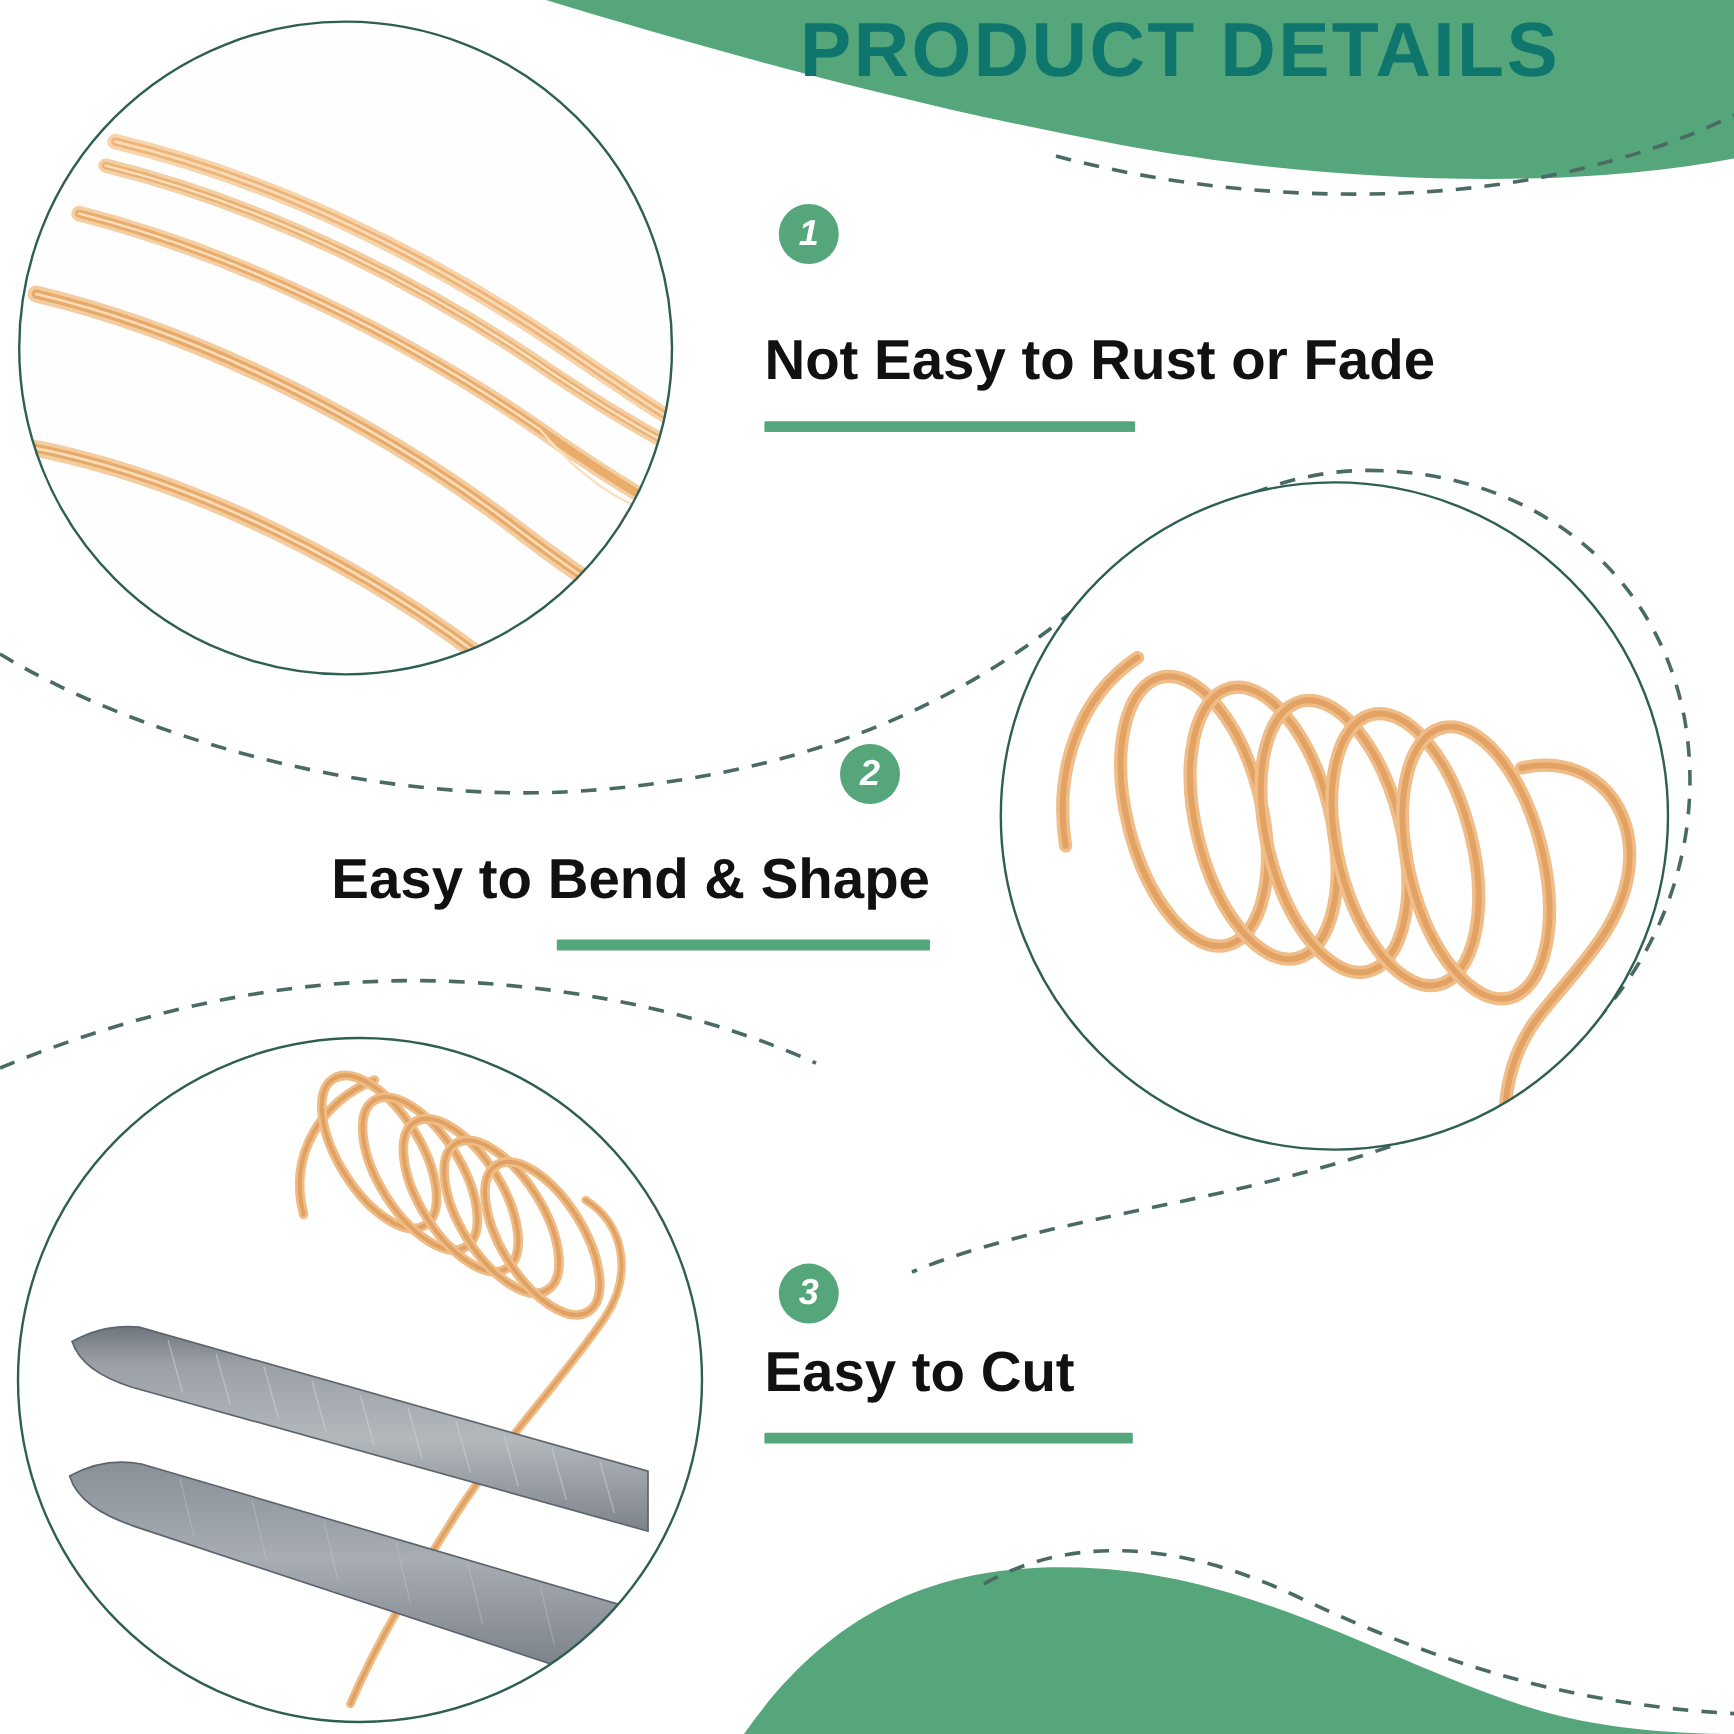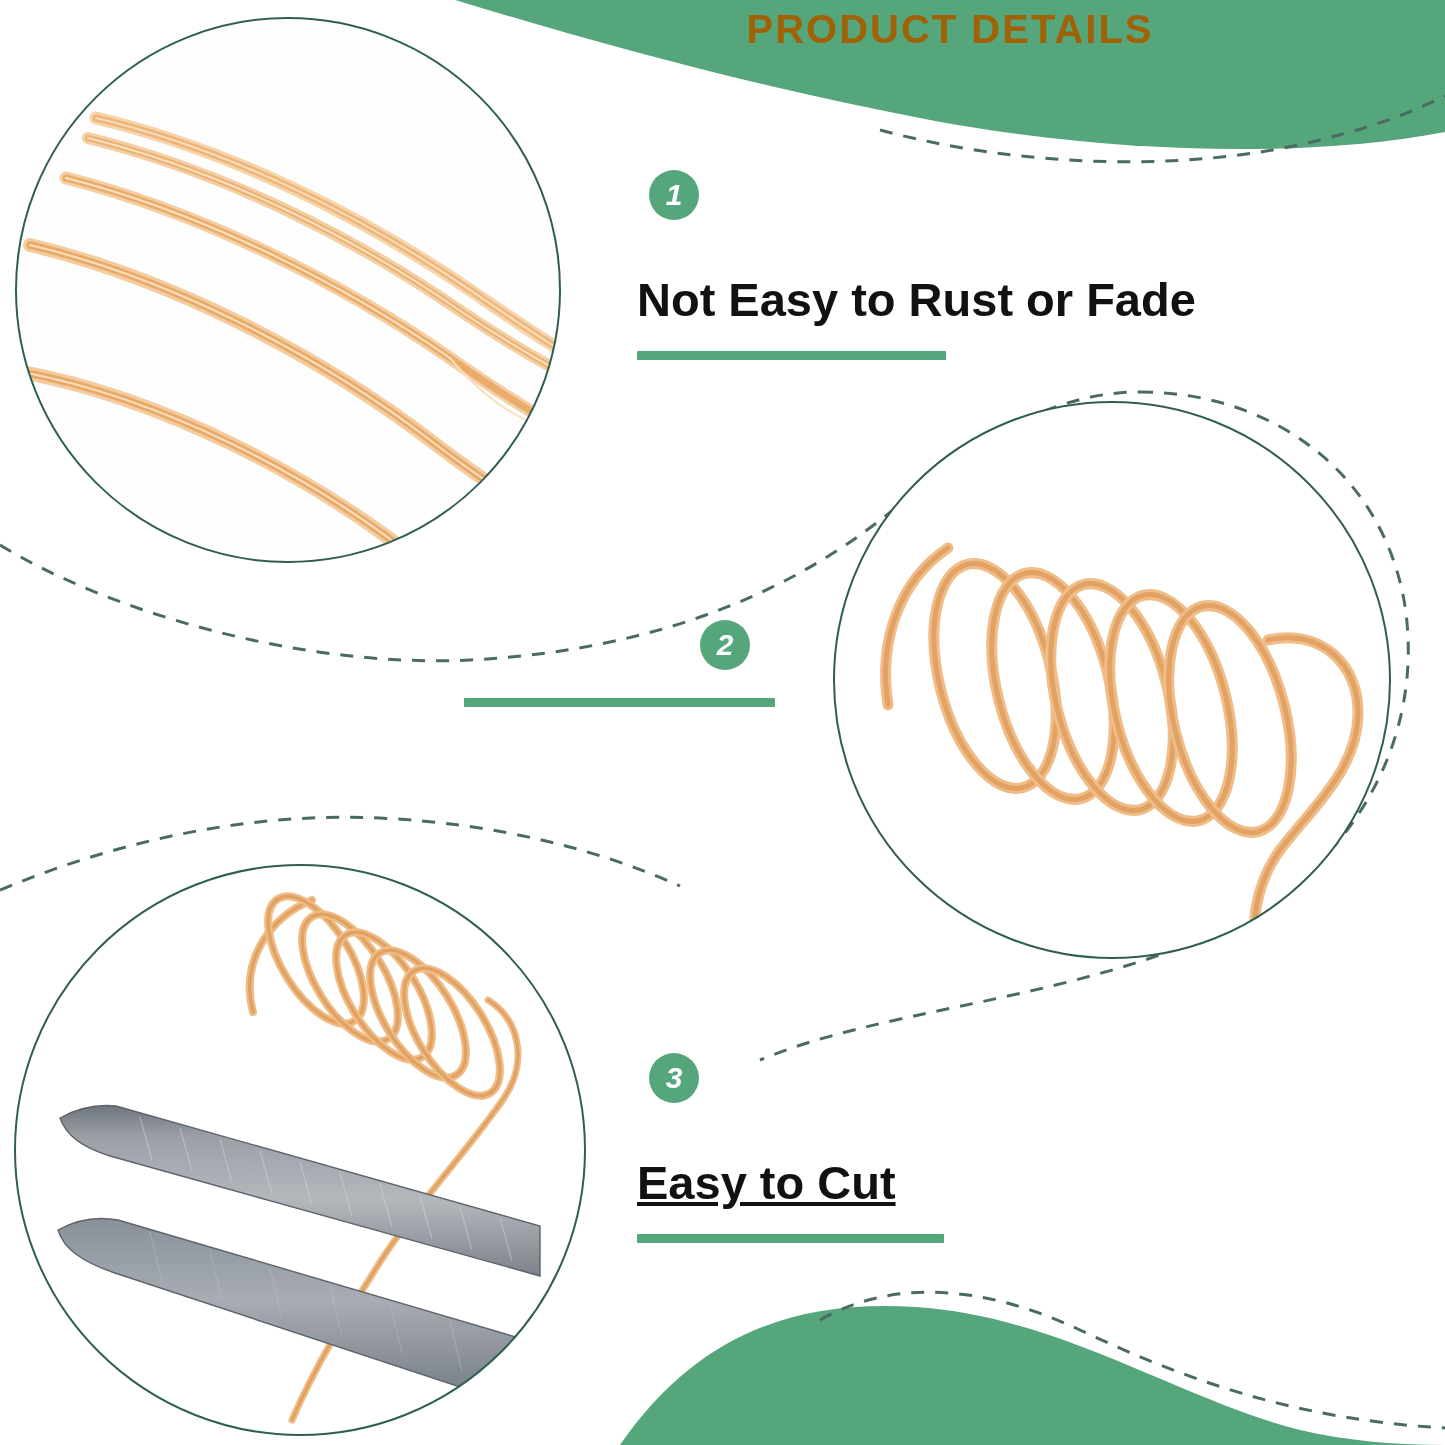--- a/index.html
+++ b/index.html
@@ -20,23 +20,23 @@
     top: 0; left: 0;
     width: 1445px;
     height: 1445px;
   }
   
   .banner-title {
     position: absolute;
     top: 8px;
     left: 600px;
     width: 700px;
-    text-align: center;
-    color: #a16207;
-    font-size: 40px;
+    text-align: right;
+    color: #0f766e;
+    font-size: 64px;
     font-weight: bold;
     letter-spacing: 2px;
     line-height: 1.05;
     white-space: nowrap;
     z-index: 20;
   }
   
   .feature { position: absolute; z-index: 18; }
   .badge {
     width: 50px;
@@ -70,21 +70,21 @@
   #feature-1 .feature-title { margin-top: 56px; }
   #feature-1 .rule { margin-top: 28px; width: 309px; }
   
   #feature-2 { top: 620px; left: 250px; width: 525px; text-align: right; }
   #feature-2 .badge { margin-left: auto; margin-right: 25px; }
   #feature-2 .feature-title { margin-top: 38px; }
   #feature-2 .rule { margin-top: 28px; width: 311px; margin-left: auto; }
   
   #feature-3 { top: 1053px; left: 637px; }
   #feature-3 .badge { margin-left: 12px; }
-  #feature-3 .feature-title { margin-top: 56px; text-decoration: underline; }
+  #feature-3 .feature-title { margin-top: 16px; }
   #feature-3 .rule { margin-top: 28px; width: 307px; }
 </style>
 </head>
 <body>
 
 <div id="page">
 
   <svg class="layer" viewBox="0 0 1445 1445" xmlns="http://www.w3.org/2000/svg">
     <defs>
       <clipPath id="clip-top-left">
@@ -256,20 +256,21 @@
   <div class="banner-title">PRODUCT DETAILS</div>
 
   <div class="feature" id="feature-1">
     <div class="badge">1</div>
     <div class="feature-title">Not Easy to Rust or Fade</div>
     <div class="rule"></div>
   </div>
 
   <div class="feature" id="feature-2">
     <div class="badge">2</div>
+    <div class="feature-title">Easy to Bend &amp; Shape</div>
     <div class="rule"></div>
   </div>
 
   <div class="feature" id="feature-3">
     <div class="badge">3</div>
     <div class="feature-title">Easy to Cut</div>
     <div class="rule"></div>
   </div>
 
 </div>

